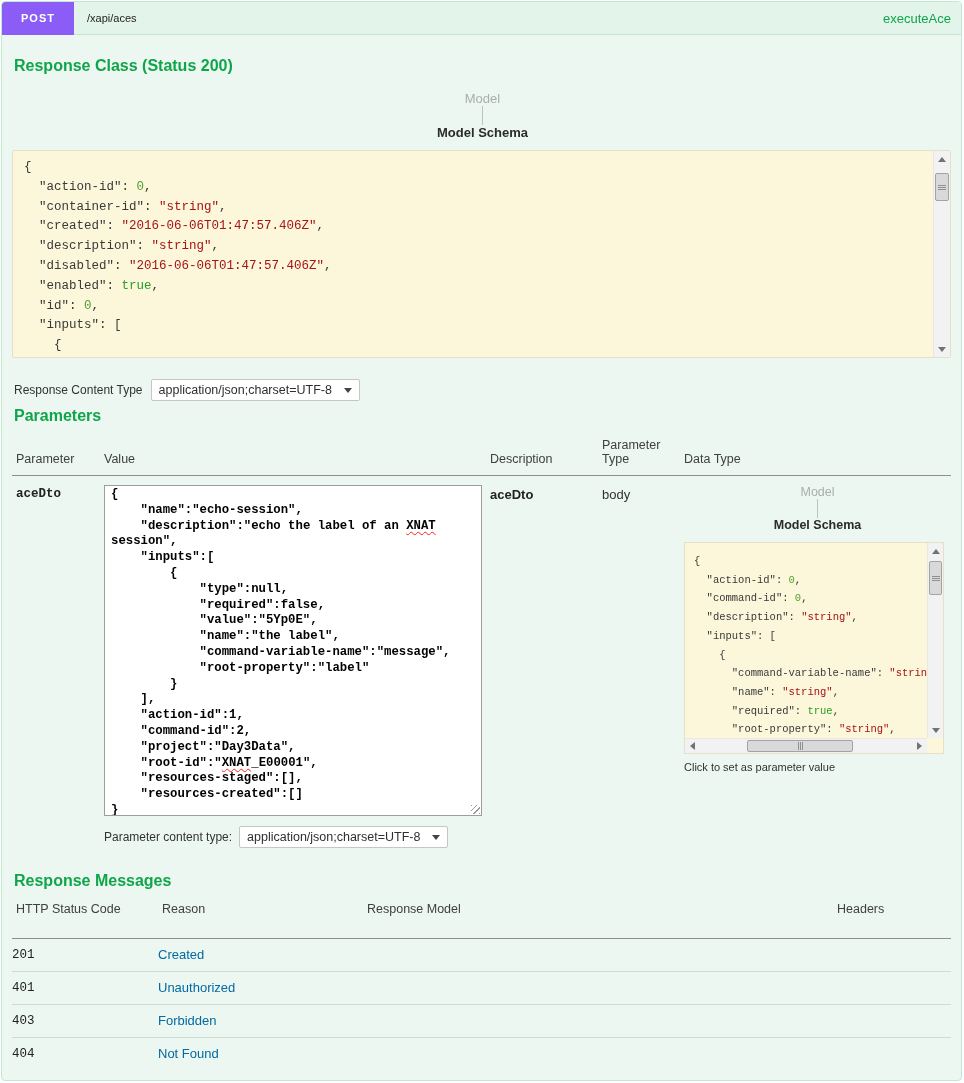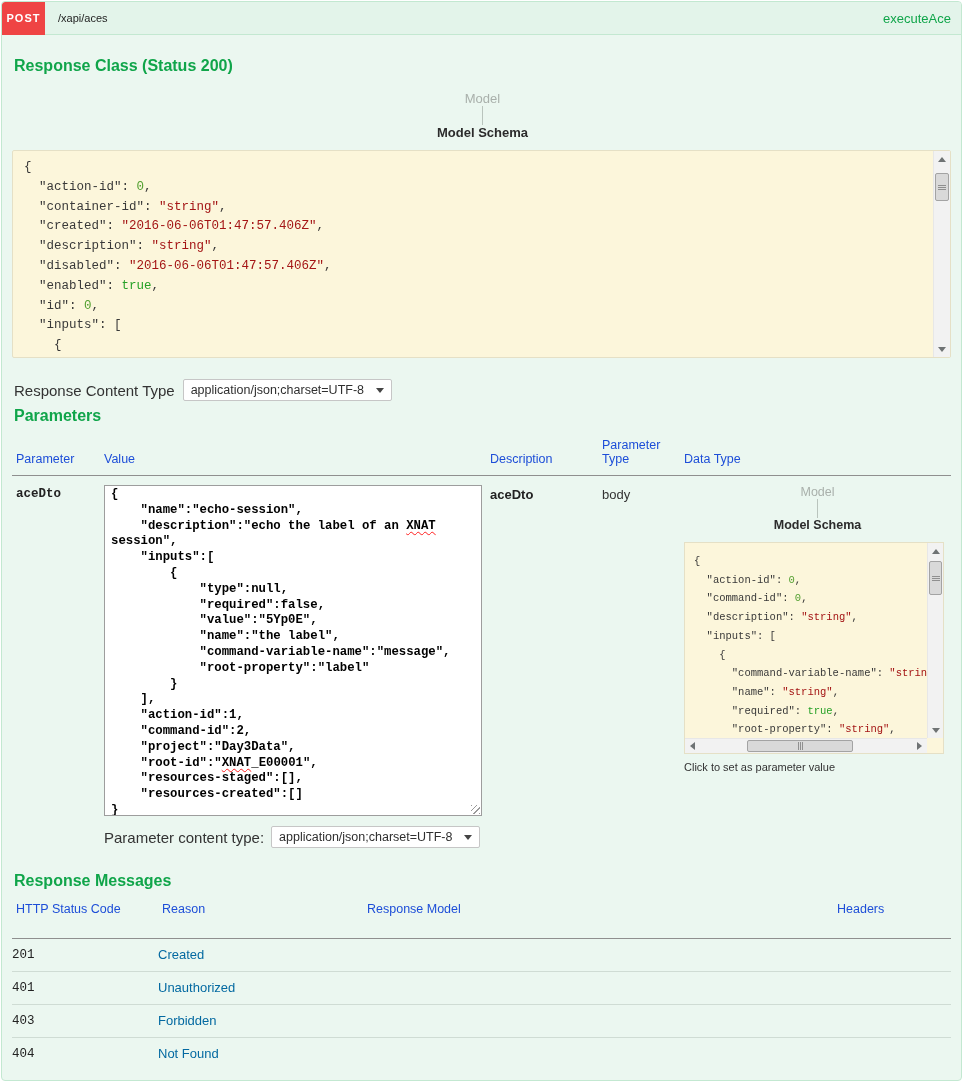--- a/index.html
+++ b/index.html
@@ -4,21 +4,21 @@
 <style>
   html,body{margin:0;padding:0;background:#ffffff;}
   body{width:964px;height:1083px;position:relative;font-family:"Liberation Sans",sans-serif;color:#333;}
   *{box-sizing:border-box;}
 
   .panel{position:absolute;left:1px;top:1px;width:961px;height:1080px;background:#ebf7f0;
          border:1px solid #c3e8d1;border-radius:4px;overflow:hidden;}
 
   
   .heading{height:33px;background:#e3f4ea;border-bottom:1px solid #c3e8d1;display:flex;align-items:center;}
-  .method-badge{width:43px;height:33px;background:#ef4444;color:#fff;font-size:11px;font-weight:bold;
+  .method-badge{width:72px;height:33px;background:#8b5cf6;color:#fff;font-size:11px;font-weight:bold;
                 letter-spacing:1px;display:flex;align-items:center;justify-content:center;border-radius:3px 0 0 0;cursor:pointer;}
   .endpoint-path{margin-left:13px;font-size:11px;font-weight:400;color:#1d1d1d;cursor:pointer;}
   .action-link{margin-left:auto;margin-right:10px;font-size:13px;color:#10a54a;text-decoration:none;cursor:pointer;}
 
   .content{padding:0 10px 14px 10px;}
 
   .sec-title{margin:22px 0 0 2px;font-size:16px;font-weight:600;color:#10a54a;}
   .status-text{margin:13px 0 0 2px;font-size:13px;color:#333;}
 
   
@@ -60,26 +60,26 @@
   .hs-btn.right{right:0;}
   .hs-thumb{position:absolute;top:1px;bottom:1px;background:#d9d9d9;border:1px solid #a3a3a3;border-radius:2px;cursor:pointer;
             display:flex;align-items:center;justify-content:center;}
 
   
   .fake-select{display:inline-flex;align-items:center;height:22px;background:#fff;border:1px solid #c6c6c6;
                border-radius:2px;padding:0 7px;font-size:12.5px;color:#2f2f2f;cursor:pointer;gap:12px;}
   .sel-arrow{width:0;height:0;border-left:4px solid transparent;border-right:4px solid transparent;border-top:5px solid #444;}
   .inline-row{display:flex;align-items:center;gap:8px;}
   .rct-row{margin:21px 0 0 2px;}
-  .inline-label{font-size:15px;color:#333;}
+  .inline-label{font-size:12px;color:#333;}
 
   
   .param-grid{display:grid;grid-template-columns:88px 386px 112px 82px 1fr;padding-left:4px;}
   .param-head{margin-top:13px;padding-bottom:9px;border-bottom:1px solid #8f8f8f;align-items:end;}
-  .th{font-size:12.5px;color:#1d4ed8;}
+  .th{font-size:12.5px;color:#404040;}
   .param-body{padding-top:9px;}
   .td-name{font-family:"Liberation Mono","DejaVu Sans Mono",monospace;font-size:12.5px;font-weight:bold;color:#222;padding-top:2px;}
   .td-desc{font-size:13px;font-weight:bold;color:#222;padding-top:2px;}
   .td-ptype{font-size:13px;color:#333;padding-top:2px;}
 
   .value-textarea{width:378px;height:331px;background:#fff;border:1px solid #9d9d9d;padding:1px 6px;
       font-family:"Liberation Mono","DejaVu Sans Mono",monospace;font-size:12.3px;font-weight:bold;line-height:15.8px;
       color:#000;white-space:pre-wrap;word-wrap:break-word;overflow:hidden;position:relative;cursor:text;}
   .value-textarea::after{content:"";position:absolute;right:1px;bottom:1px;width:9px;height:9px;
       background:repeating-linear-gradient(315deg,#9a9a9a 0 1px,transparent 1px 4px);}

